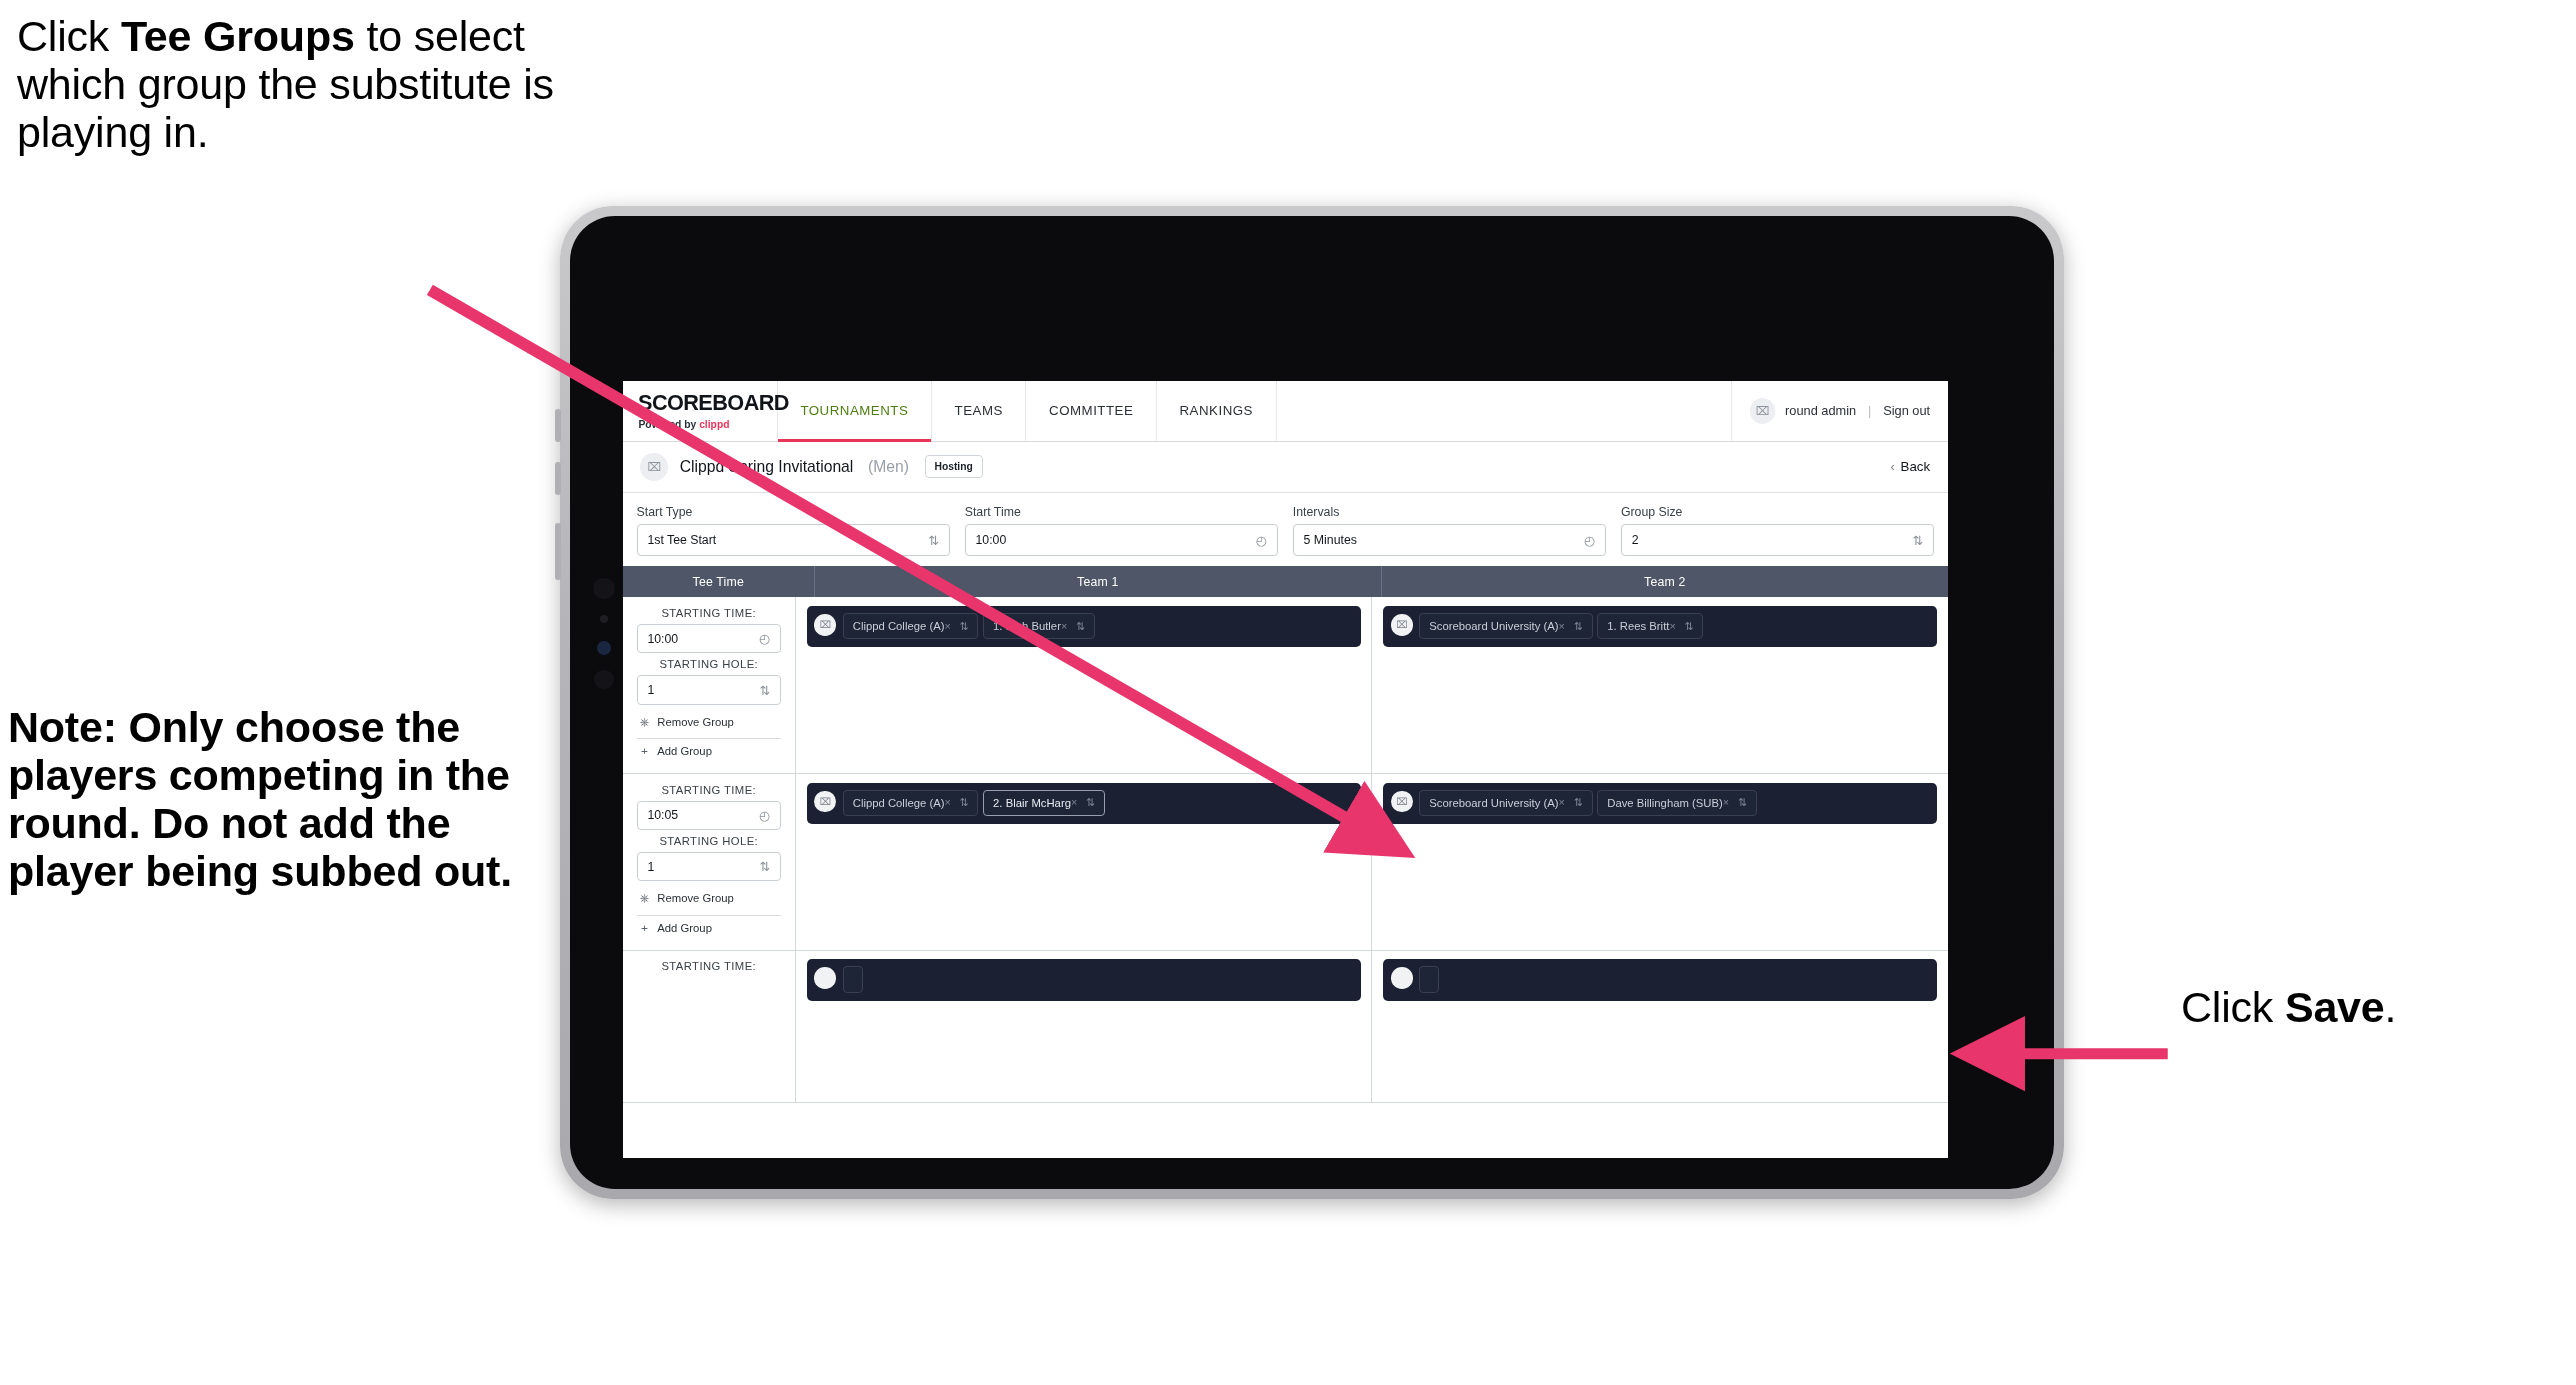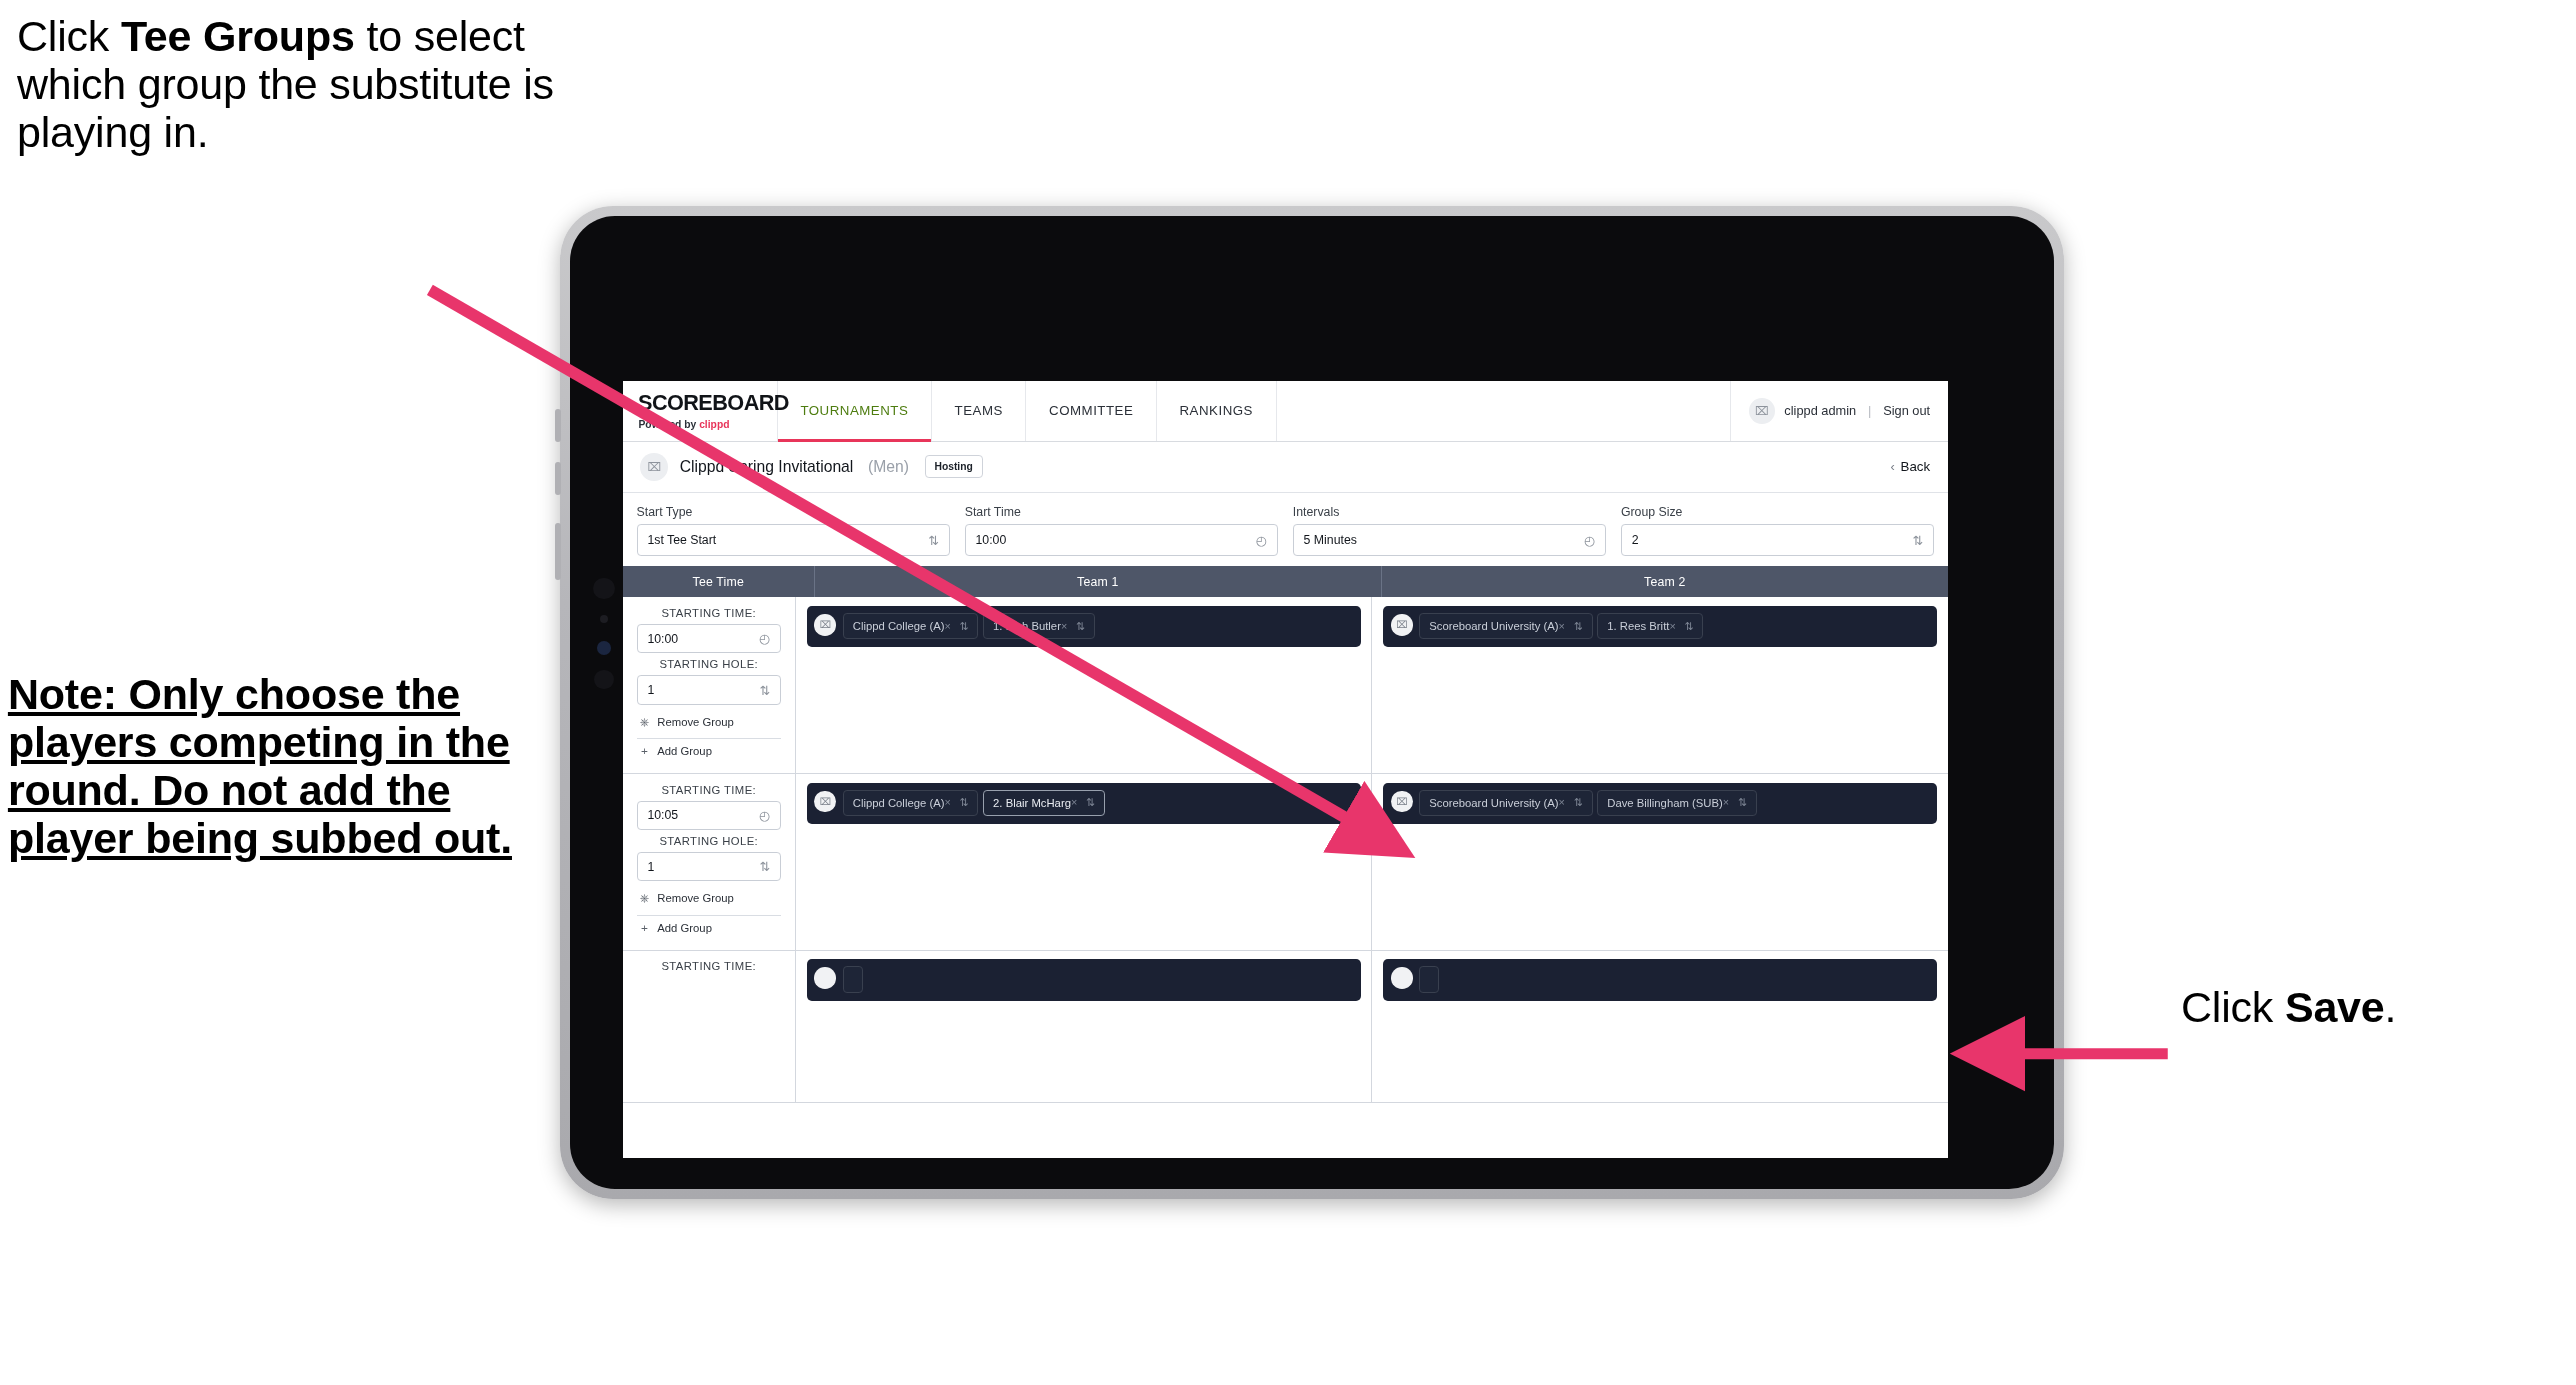--- a/index.html
+++ b/index.html
@@ -16,21 +16,21 @@
   
   .annot {
     position: absolute;
     color: #000;
     font-size: 43px;
     line-height: 1.12;
     letter-spacing: -0.2px;
   }
   .annot b { font-weight: 700; }
   #annot-top { left: 17px; top: 11.8px; width: 560px; font-weight: 400; }
-  #annot-note { left: 7.9px; top: 670px; width: 551px; font-weight: 700; text-decoration: underline; }
+  #annot-note { left: 7.9px; top: 703px; width: 551px; font-weight: 700; }
   #annot-save { left: 2181px; top: 983px; width: 374px; font-weight: 400; white-space: nowrap; }
 
   
   #tablet {
     position: absolute;
     left: 560px; top: 206px;
     width: 1504px; height: 993px;
     border-radius: 53px;
     background: linear-gradient(180deg,#c9c9cb 0%, #b6b6ba 40%, #a9a9ad 100%);
     padding: 9.8px;
@@ -272,21 +272,21 @@
           </div>
           <div class="navtabs">
             <div class="navtab active">TOURNAMENTS</div>
             <div class="navtab">TEAMS</div>
             <div class="navtab">COMMITTEE</div>
             <div class="navtab">RANKINGS</div>
           </div>
           <div class="navspacer"></div>
           <div class="account">
             <div class="avatar">⌧</div>
-            <span>clippd admin</span>
+            <span>round admin</span>
             <span class="divider-pipe">|</span>
             <span class="signout">Sign out</span>
           </div>
         </div>
 
         <div id="tourbar">
           <div class="tour-icon">⌧</div>
           <div class="tour-title">Clippd Spring Invitational</div>
           <div class="tour-gender">(Men)</div>
           <div class="pill">Hosting</div>

